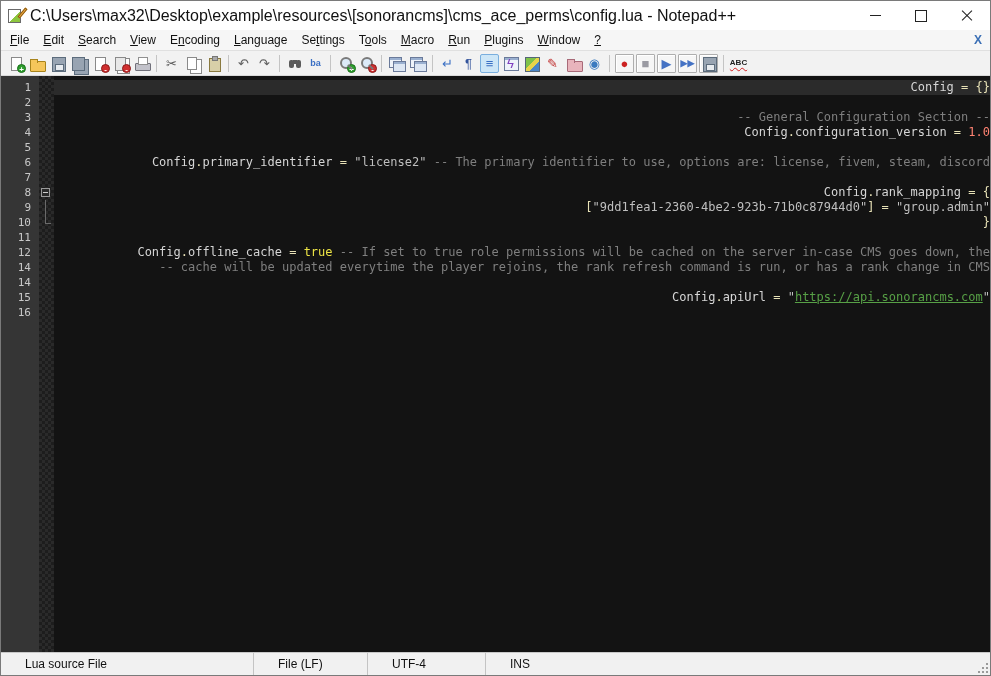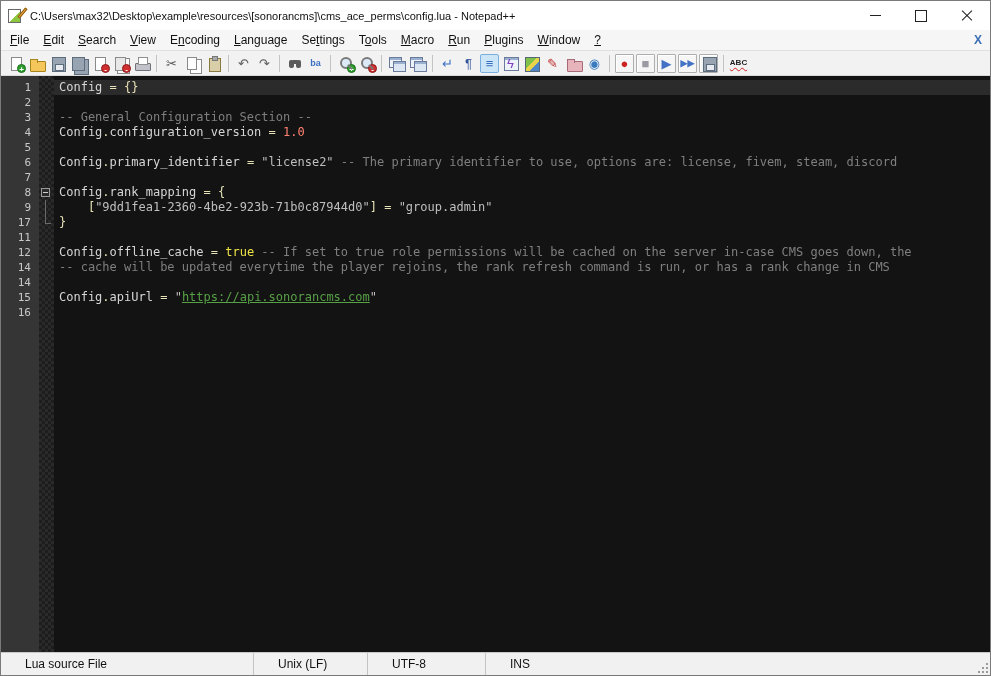--- a/index.html
+++ b/index.html
@@ -5,21 +5,21 @@
   html,body{margin:0;padding:0;background:#d4d0c8;}
   *{box-sizing:border-box;}
   .window{width:991px;height:676px;border:1px solid #7a7a7a;display:flex;flex-direction:column;background:#fff;
           font-family:"Liberation Sans",sans-serif;position:relative;overflow:hidden;}
 
   
   .titlebar{height:29px;background:#ffffff;display:flex;align-items:center;flex:none;padding-left:7px;}
   .npp-logo{width:16px;height:16px;position:relative;flex:none;margin-right:6px;}
   .npp-logo .page{position:absolute;left:0;top:1px;width:13px;height:14px;background:linear-gradient(135deg,#ffffff 55%,#8dc63f 55%);border:1px solid #6a6a6a;}
   .npp-logo .pencil{position:absolute;right:0;top:-1px;width:3px;height:12px;background:#e8a33d;border:1px solid #8a5a10;transform:rotate(40deg);}
-  .title-text{font-size:11px;color:#111;white-space:nowrap;}
+  .title-text{font-size:16px;color:#111;white-space:nowrap;}
   .win-controls{margin-left:auto;display:flex;height:100%;}
   .wc{width:46px;height:100%;display:flex;align-items:center;justify-content:center;position:relative;cursor:default;}
   .wc-min::before{content:"";width:11px;height:1px;background:#222;}
   .wc-max::before{content:"";width:10px;height:10px;border:1px solid #222;}
   .wc-close::before,.wc-close::after{content:"";position:absolute;width:14px;height:1px;background:#222;}
   .wc-close::before{transform:rotate(45deg);}
   .wc-close::after{transform:rotate(-45deg);}
 
   
   .menubar{height:20px;background:#f6f6f6;display:flex;align-items:center;flex:none;font-size:12px;color:#111;padding-left:2px;}
@@ -83,21 +83,21 @@
   .gutter{width:38px;flex:none;background:#353535;color:#c8c8c8;font:11px/15px "DejaVu Sans Mono",monospace;
           text-align:right;padding:4px 8px 0 0;}
   .foldcol{width:15px;flex:none;padding-top:4px;
      background:conic-gradient(#2a2a2a 0 25%,#1d1d1d 0 50%,#2a2a2a 0 75%,#1d1d1d 0);background-size:6px 6px;}
   .foldcell{height:15px;position:relative;}
   .fold-box{position:absolute;left:2px;top:3px;width:9px;height:9px;border:1px solid #9a9a9a;background:#2a2a2a;}
   .fold-box::before{content:"";position:absolute;left:1px;top:3px;width:5px;height:1px;background:#cfcfcf;}
   .fold-guide::before{content:"";position:absolute;left:6px;top:0;width:1px;height:15px;background:#6a6a6a;}
   .fold-end::before{content:"";position:absolute;left:6px;top:0;width:1px;height:8px;background:#6a6a6a;}
   .fold-end::after{content:"";position:absolute;left:6px;top:8px;width:6px;height:1px;background:#6a6a6a;}
-  .code{flex:1;padding-top:4px;font:12px/15px "DejaVu Sans Mono",monospace;color:#d6d6d6;white-space:pre;overflow:hidden;}
+  .code{flex:1;padding-top:4px;font:12px/15px "DejaVu Sans Mono",monospace;color:#d6d6d6;white-space:pre;overflow:hidden;text-align:right;}
   .codeline{height:15px;padding-left:5px;}
   .codeline.cur{background:#2b2b2b;}
   .tok-d{color:#d6d6d6;}
   .tok-o{color:#e8e2b7;}
   .tok-c{color:#7f7f7f;}
   .tok-s{color:#bfbfbf;}
   .tok-n{color:#ff8272;}
   .tok-k{color:#ece345;}
   .tok-u{color:#57a046;text-decoration:underline;}
 
@@ -244,21 +244,21 @@
     <div class="gutter">
         <div style="height: 15px;">1</div>
         <div style="height: 15px;">2</div>
         <div style="height: 15px;">3</div>
         <div style="height: 15px;">4</div>
         <div style="height: 15px;">5</div>
         <div style="height: 15px;">6</div>
         <div style="height: 15px;">7</div>
         <div style="height: 15px;">8</div>
         <div style="height: 15px;">9</div>
-        <div style="height: 15px;">17</div>
+        <div style="height: 15px;">10</div>
         <div style="height: 15px;">11</div>
         <div style="height: 15px;">12</div>
         <div style="height: 15px;">14</div>
         <div style="height: 15px;">14</div>
         <div style="height: 15px;">15</div>
         <div style="height: 15px;">16</div>
       </div>
     <div class="foldcol">
         <div class="foldcell"></div>
         <div class="foldcell"></div>
@@ -277,21 +277,21 @@
         <div class="foldcell"></div>
         <div class="foldcell"></div>
         <div class="foldcell"></div>
         <div class="foldcell"></div>
       </div>
     <div class="code"><div class="codeline cur"><span class="tok-d">Config</span><span class="tok-d"> </span><span class="tok-o">=</span><span class="tok-d"> </span><span class="tok-o">{}</span></div><div class="codeline"></div><div class="codeline"><span class="tok-c">-- General Configuration Section --</span></div><div class="codeline"><span class="tok-d">Config</span><span class="tok-o">.</span><span class="tok-d">configuration_version</span><span class="tok-d"> </span><span class="tok-o">=</span><span class="tok-d"> </span><span class="tok-n">1.0</span></div><div class="codeline"></div><div class="codeline"><span class="tok-d">Config</span><span class="tok-o">.</span><span class="tok-d">primary_identifier</span><span class="tok-d"> </span><span class="tok-o">=</span><span class="tok-d"> </span><span class="tok-s">"license2"</span><span class="tok-d"> </span><span class="tok-c">-- The primary identifier to use, options are: license, fivem, steam, discord</span></div><div class="codeline"></div><div class="codeline"><span class="tok-d">Config</span><span class="tok-o">.</span><span class="tok-d">rank_mapping</span><span class="tok-d"> </span><span class="tok-o">=</span><span class="tok-d"> </span><span class="tok-o">{</span></div><div class="codeline"><span class="tok-d">    </span><span class="tok-o">[</span><span class="tok-s">"9dd1fea1-2360-4be2-923b-71b0c87944d0"</span><span class="tok-o">]</span><span class="tok-d"> </span><span class="tok-o">=</span><span class="tok-d"> </span><span class="tok-s">"group.admin"</span></div><div class="codeline"><span class="tok-o">}</span></div><div class="codeline"></div><div class="codeline"><span class="tok-d">Config</span><span class="tok-o">.</span><span class="tok-d">offline_cache</span><span class="tok-d"> </span><span class="tok-o">=</span><span class="tok-d"> </span><span class="tok-k">true</span><span class="tok-d"> </span><span class="tok-c">-- If set to true role permissions will be cached on the server in-case CMS goes down, the</span></div><div class="codeline"><span class="tok-c">-- cache will be updated everytime the player rejoins, the rank refresh command is run, or has a rank change in CMS</span></div><div class="codeline"></div><div class="codeline"><span class="tok-d">Config</span><span class="tok-o">.</span><span class="tok-d">apiUrl</span><span class="tok-d"> </span><span class="tok-o">=</span><span class="tok-d"> </span><span class="tok-s">"</span><span class="tok-u">https://api.sonorancms.com</span><span class="tok-s">"</span></div><div class="codeline"></div></div>
   </div>
 
   <div class="statusbar">
     <div class="sb sb1">Lua source File</div>
-    <div class="sb sb4">Unix (LF)</div>
-    <div class="sb sb5">UTF-8</div>
+    <div class="sb sb4">File (LF)</div>
+    <div class="sb sb5">UTF-4</div>
     <div class="sb sb6">
       <span>INS</span>
       <span class="grip"></span>
     </div>
   </div>
 
 </div>
 
 </body></html>

